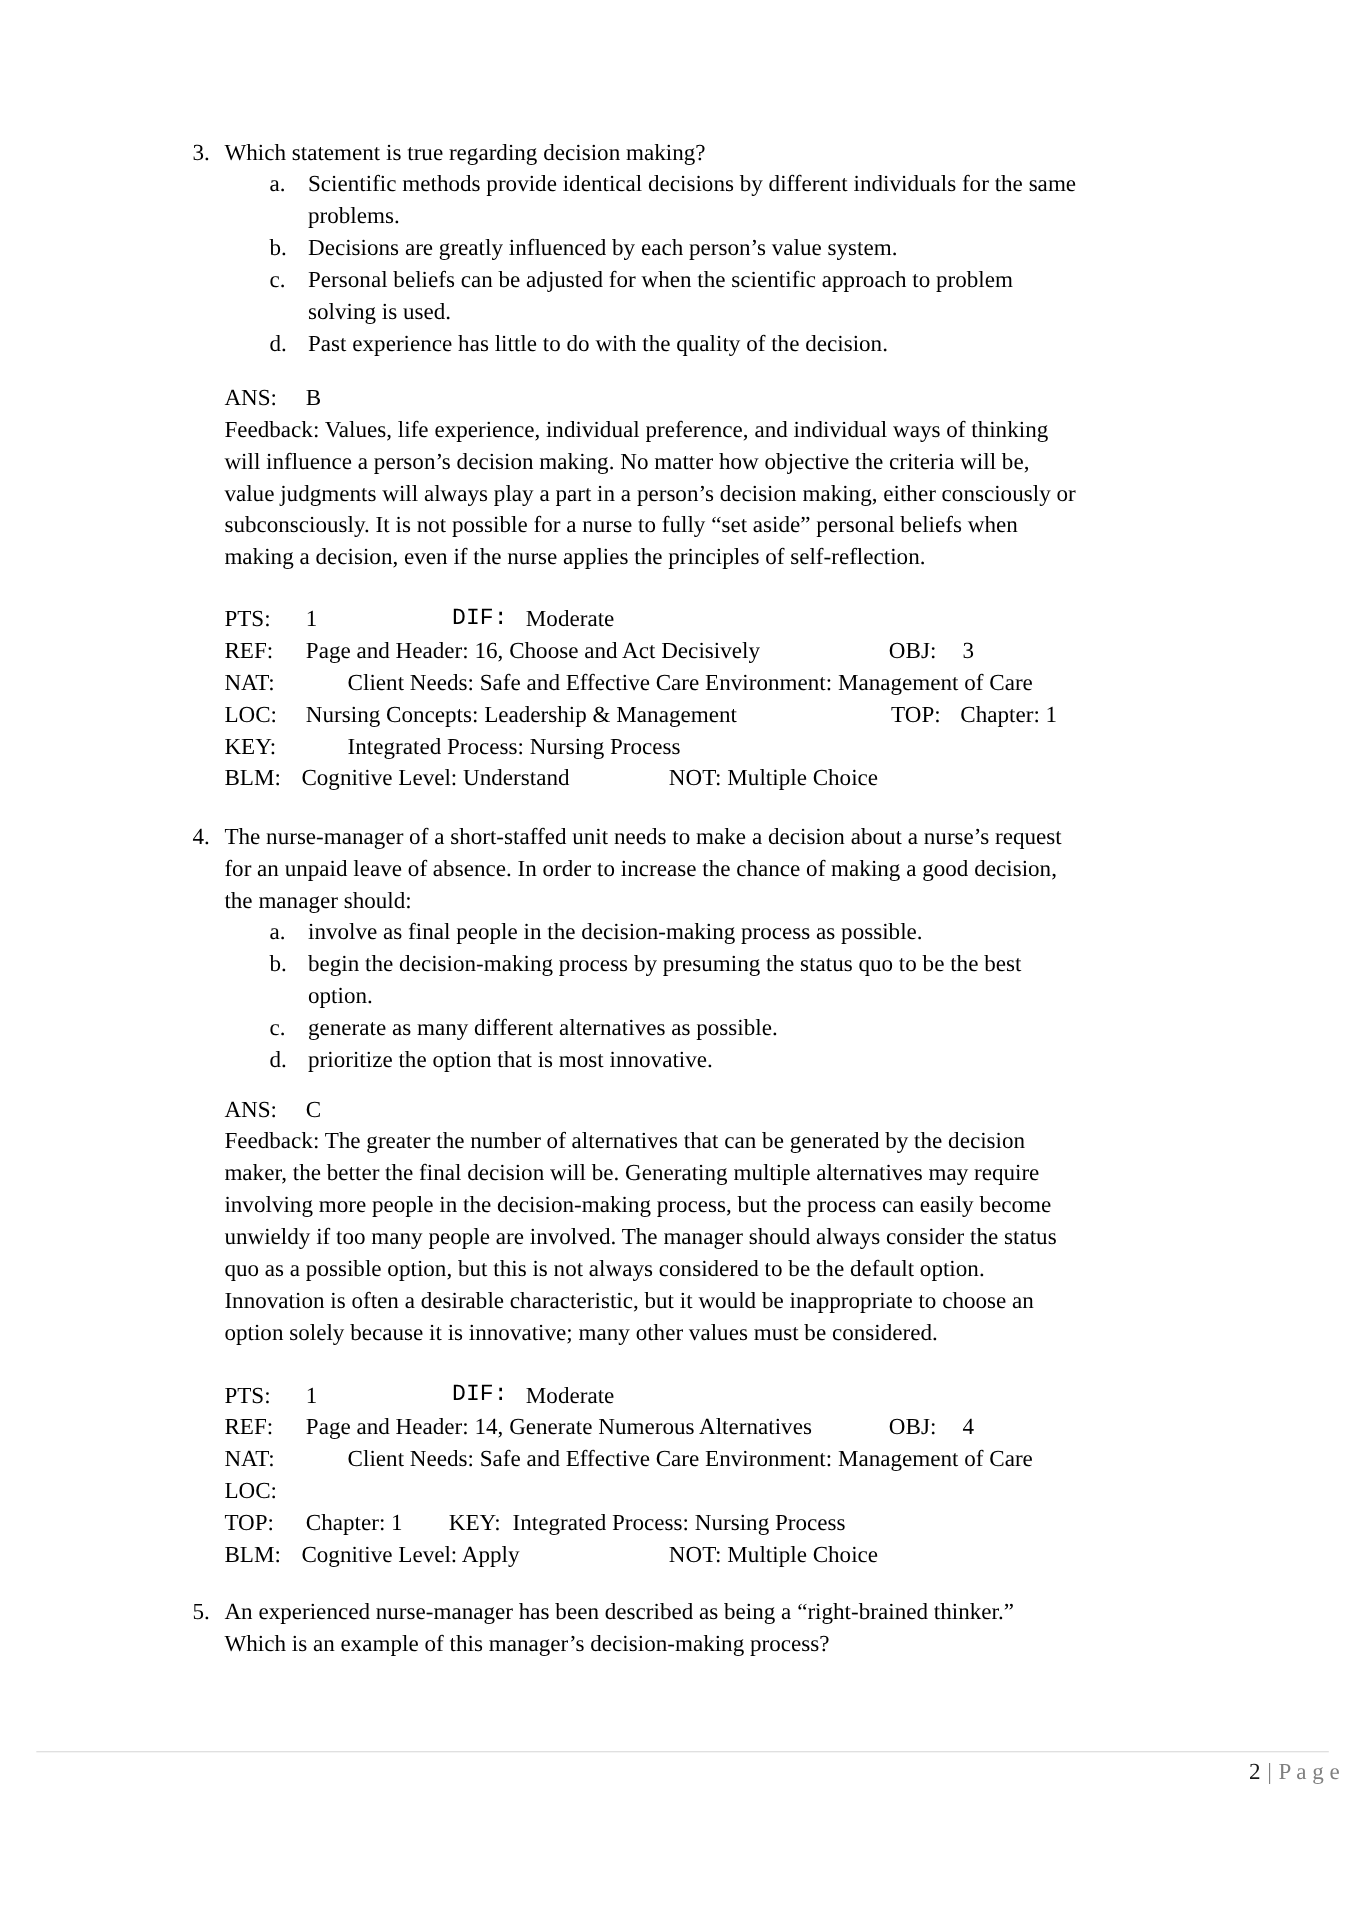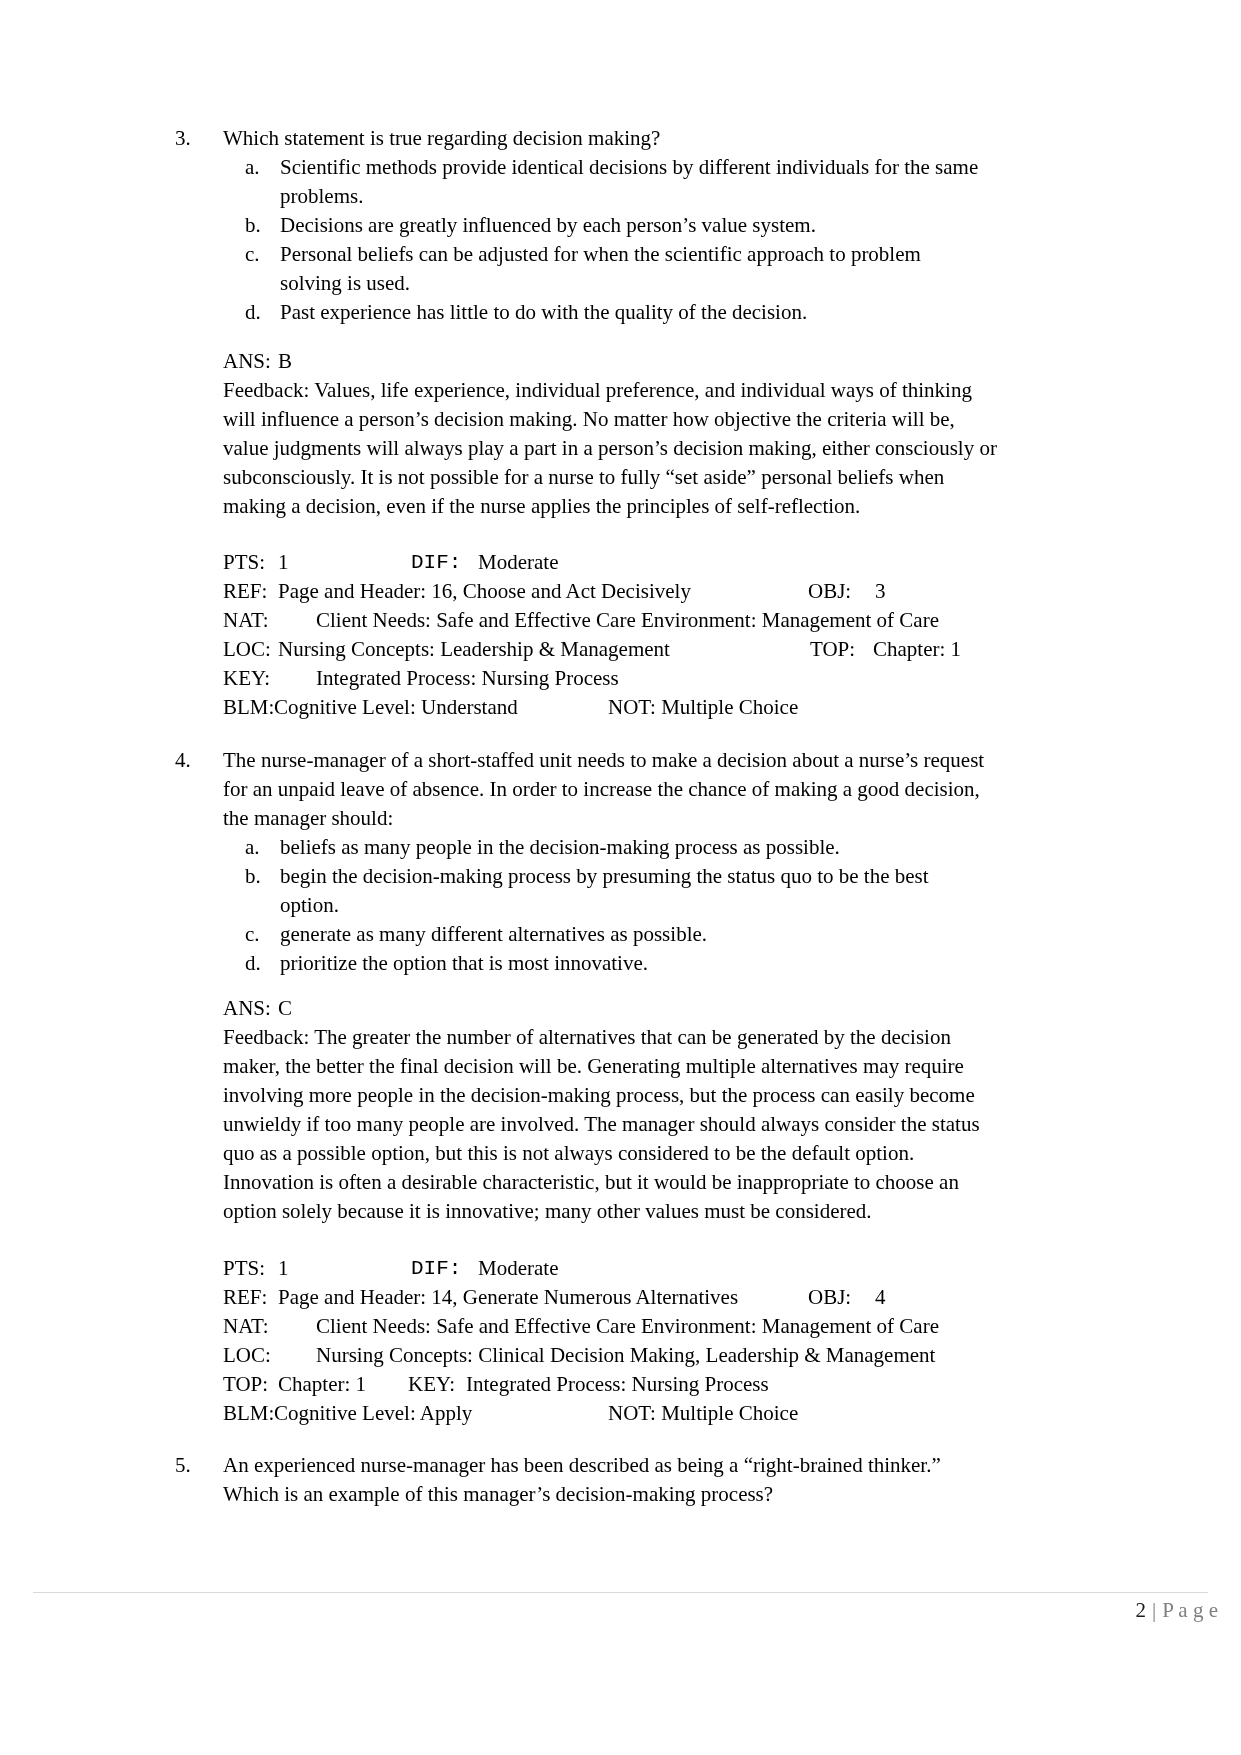--- a/index.html
+++ b/index.html
@@ -10,21 +10,21 @@
     font-family:"Liberation Serif","DejaVu Serif",serif;
     font-size:21px;
     color:#000000;
     overflow:hidden;
   }
   .content { position:absolute; left:175px; top:124px; width:1010px; }
   .ln { position:relative; height:29px; line-height:29px; white-space:nowrap; }
   .ln span { position:absolute; top:0; white-space:nowrap; }
   
   .x0   { left:0; }
-  .x35  { left:48px;text-align:center; }
+  .x35  { left:29px;text-align:center; }
   .x70  { left:70px; }
   .x93  { left:93px;margin-left:48px; }
   .x99  { left:99px; }
   .x103 { left:103px; }
   .x105 { left:105px; }
   .x233 { left:233px; }
   .x236 { left:236px;font-family:Liberation Mono, monospace; }
   .x291 { left:291px; }
   .x303 { left:303px; }
   .x433 { left:433px; }
@@ -143,21 +143,21 @@
       <span class="x35">The nurse-manager of a short-staffed unit needs to make a decision about a nurse’s request</span>
     </div>
     <div class="ln">
       <span class="x35">for an unpaid leave of absence. In order to increase the chance of making a good decision,</span>
     </div>
     <div class="ln">
       <span class="x35">the manager should:</span>
     </div>
     <div class="ln">
       <span class="x70">a.</span>
-      <span class="x105">beliefs as many people in the decision-making process as possible.</span>
+      <span class="x105">involve as final people in the decision-making process as possible.</span>
     </div>
     <div class="ln">
       <span class="x70">b.</span>
       <span class="x105">begin the decision-making process by presuming the status quo to be the best</span>
     </div>
     <div class="ln">
       <span class="x105">option.</span>
     </div>
     <div class="ln">
       <span class="x70">c.</span>
@@ -205,21 +205,20 @@
       <span class="x103">Page and Header: 14, Generate Numerous Alternatives</span>
       <span class="x633">OBJ:</span>
       <span class="x700">4</span>
     </div>
     <div class="ln">
       <span class="x35">NAT:</span>
       <span class="x93">Client Needs: Safe and Effective Care Environment: Management of Care</span>
     </div>
     <div class="ln">
       <span class="x35">LOC:</span>
-      <span class="x93">Nursing Concepts: Clinical Decision Making, Leadership &amp; Management</span>
     </div>
     <div class="ln">
       <span class="x35">TOP:</span>
       <span class="x103">Chapter: 1</span>
       <span class="x233">KEY:</span>
       <span class="x291">Integrated Process: Nursing Process</span>
     </div>
     <div class="ln">
       <span class="x35">BLM:</span>
       <span class="x99">Cognitive Level: Apply</span>

